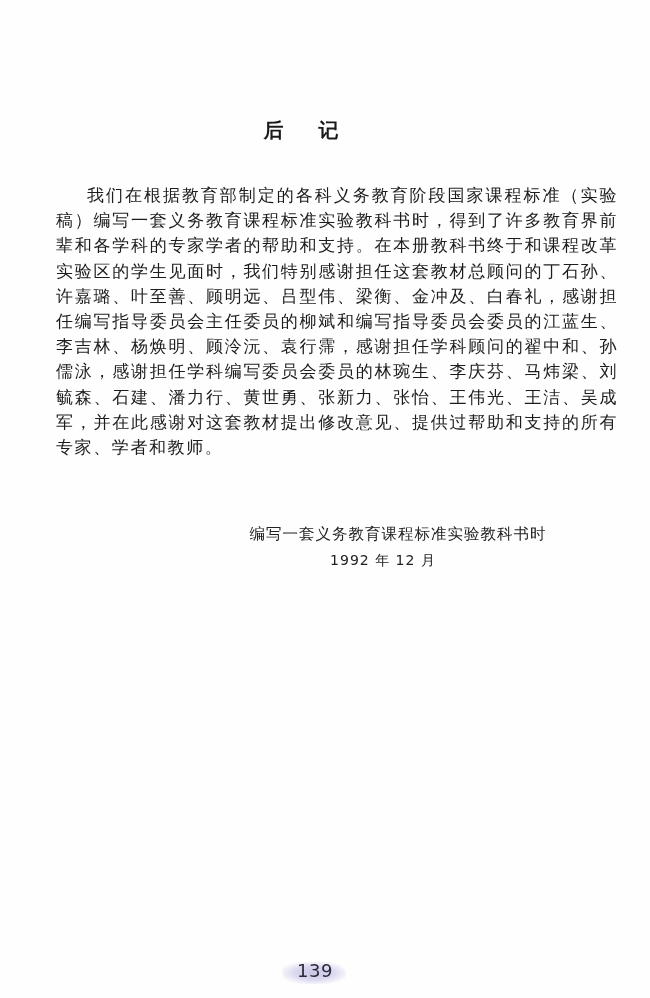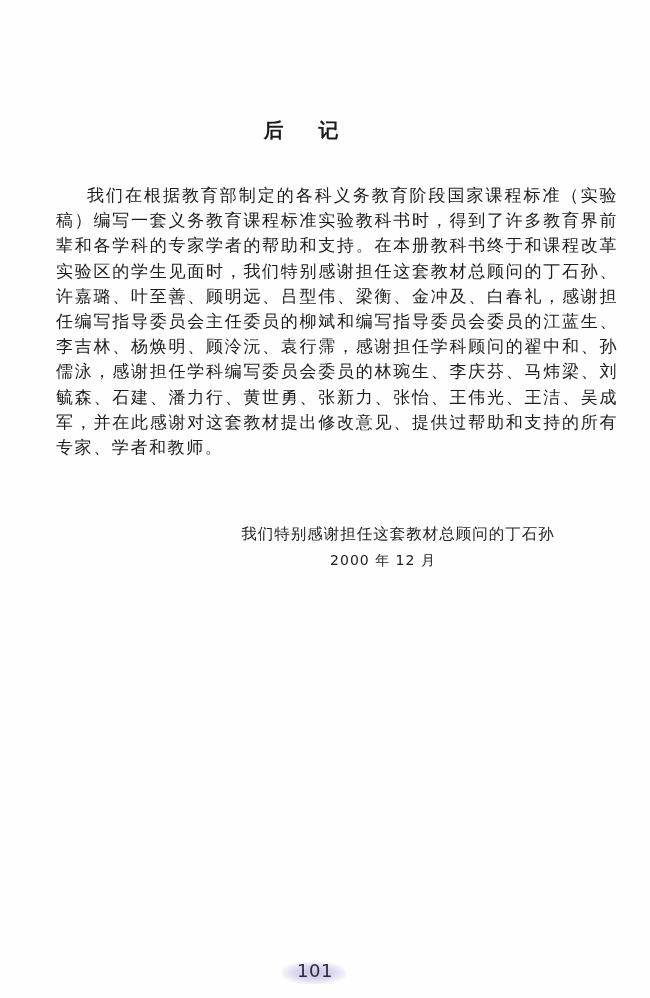--- a/index.html
+++ b/index.html
@@ -92,21 +92,21 @@
   </style>
 </head>
 <body>
 
 <div class="page">
   <div class="title">后 记</div>
 
   <p class="body-text" style="margin:11px;">我们在根据教育部制定的各科义务教育阶段国家课程标准（实验稿）编写一套义务教育课程标准实验教科书时，得到了许多教育界前辈和各学科的专家学者的帮助和支持。在本册教科书终于和课程改革实验区的学生见面时，我们特别感谢担任这套教材总顾问的丁石孙、许嘉璐、叶至善、顾明远、吕型伟、梁衡、金冲及、白春礼，感谢担任编写指导委员会主任委员的柳斌和编写指导委员会委员的江蓝生、李吉林、杨焕明、顾泠沅、袁行霈，感谢担任学科顾问的翟中和、孙儒泳，感谢担任学科编写委员会委员的林琬生、李庆芬、马炜梁、刘毓森、石建、潘力行、黄世勇、张新力、张怡、王伟光、王洁、吴成军，并在此感谢对这套教材提出修改意见、提供过帮助和支持的所有专家、学者和教师。</p>
 
   <div class="sign-block">
-    <span class="sign-org">我们特别感谢担任这套教材总顾问的丁石孙</span>
-    <span class="sign-date">2000 年 12 月</span>
+    <span class="sign-org">编写一套义务教育课程标准实验教科书时</span>
+    <span class="sign-date">1992 年 12 月</span>
   </div>
 
   <div class="page-number-wrap">
     <div class="page-number-bg"></div>
-    <div class="page-number">101</div>
+    <div class="page-number">139</div>
   </div>
 </div>
 
 </body></html>

